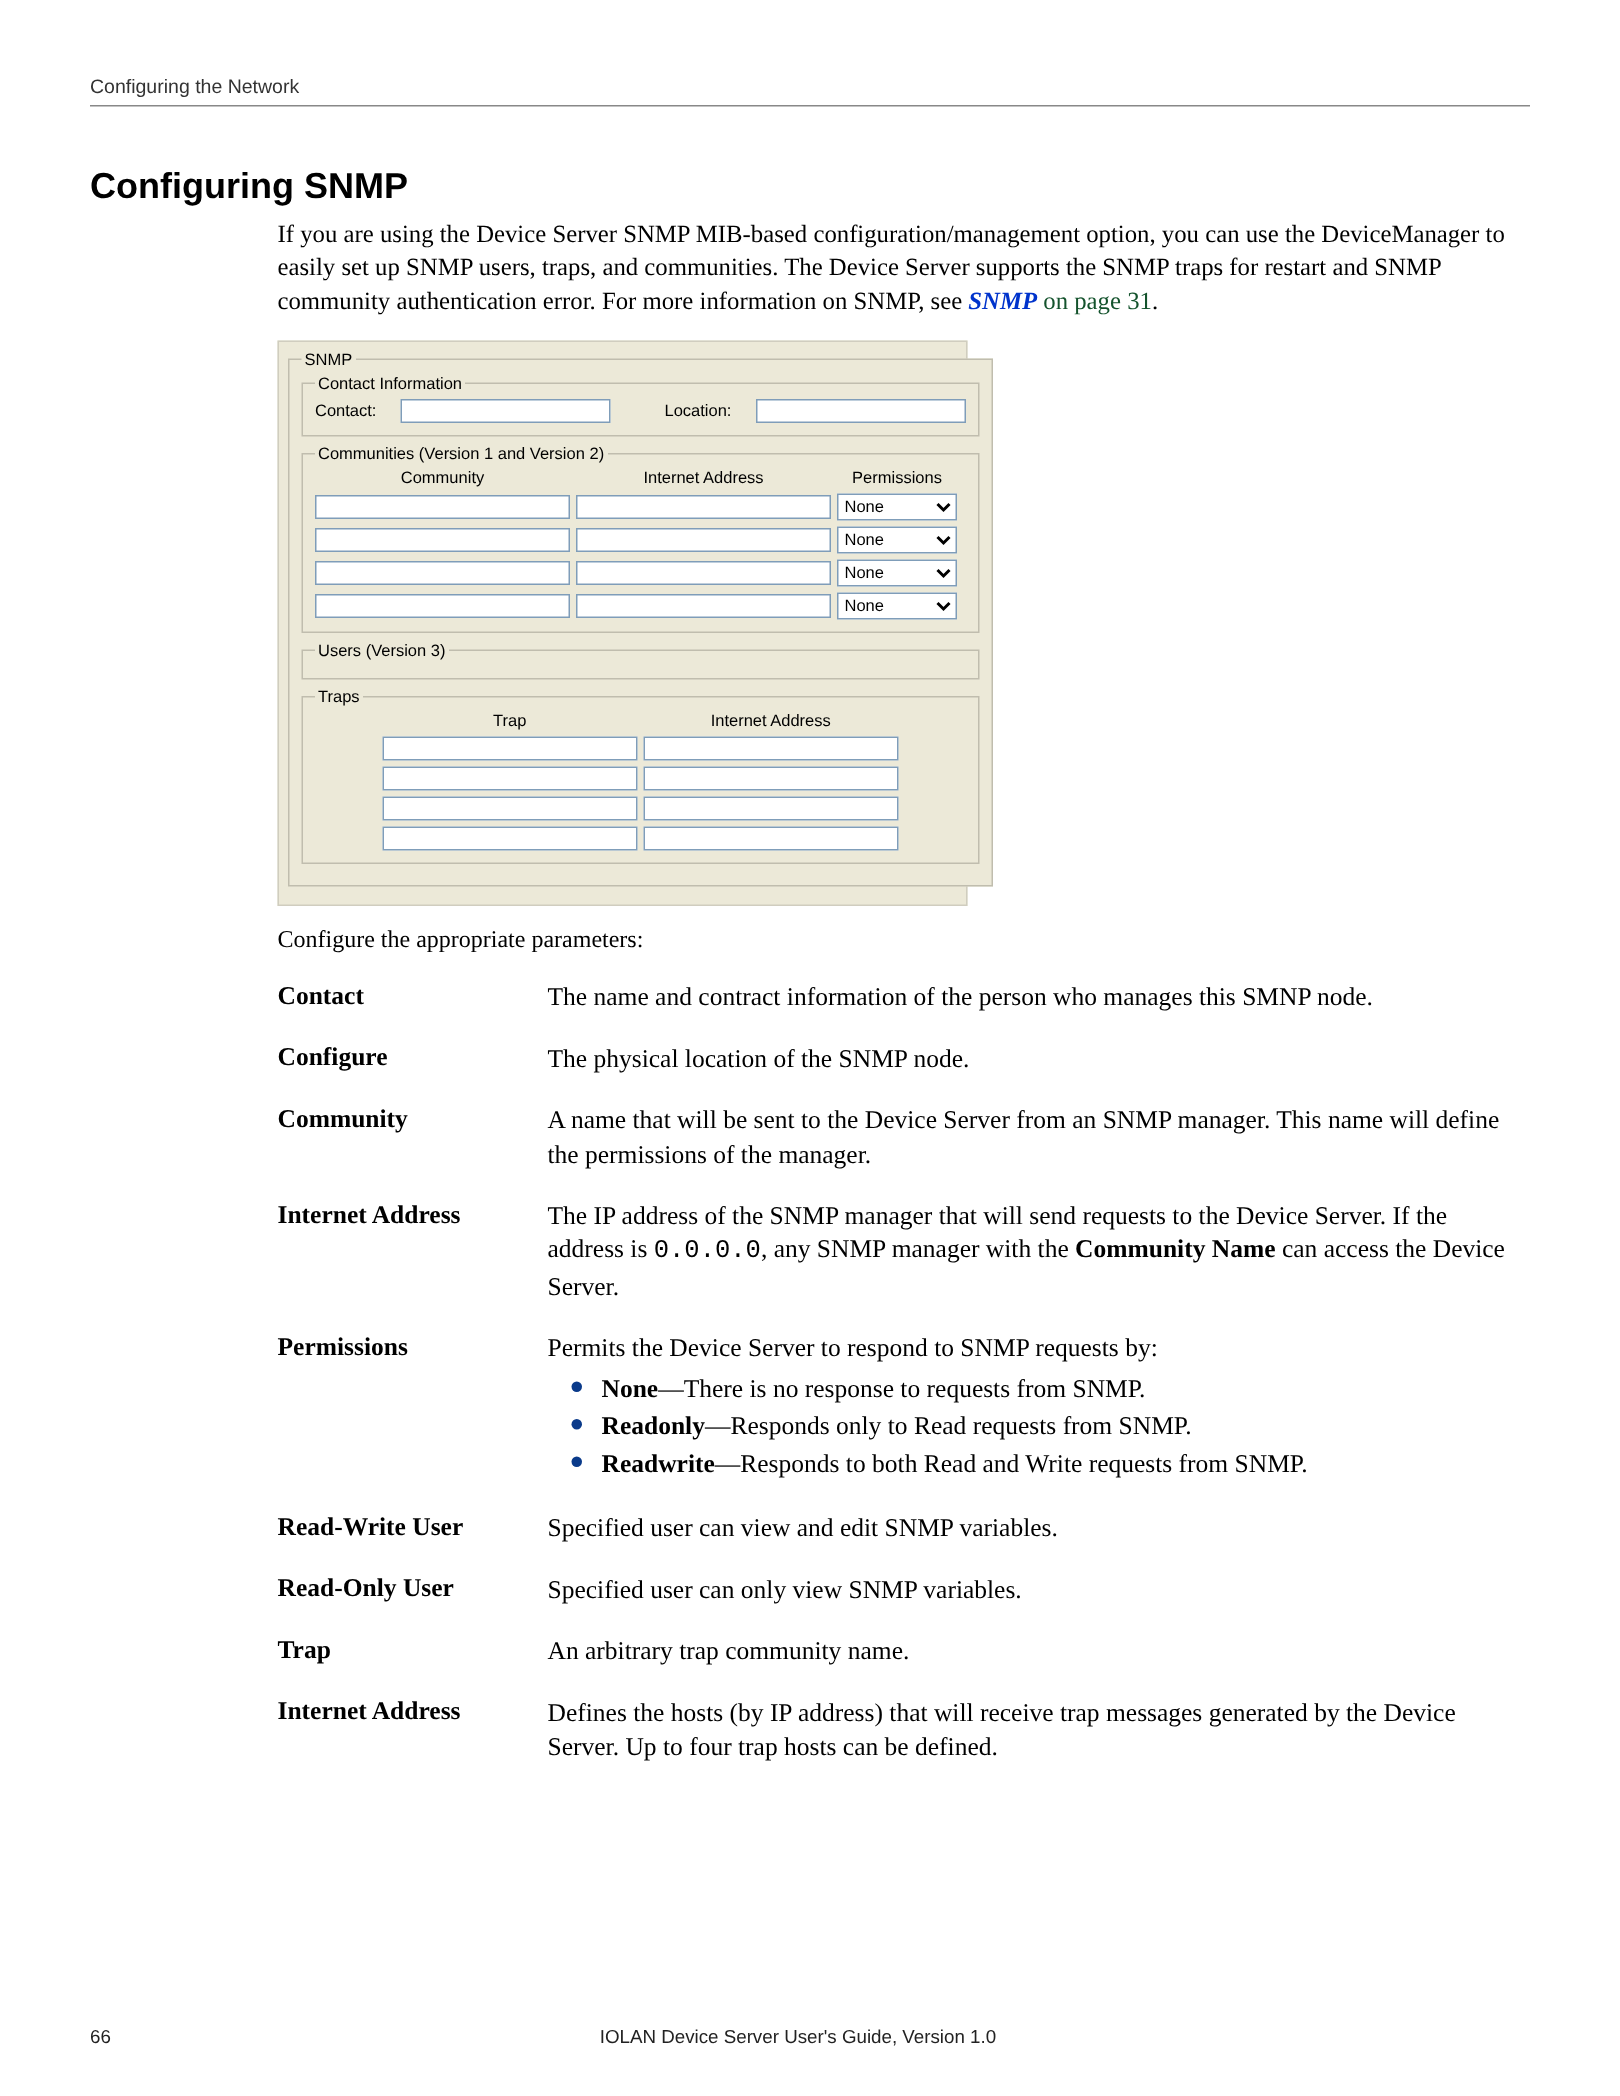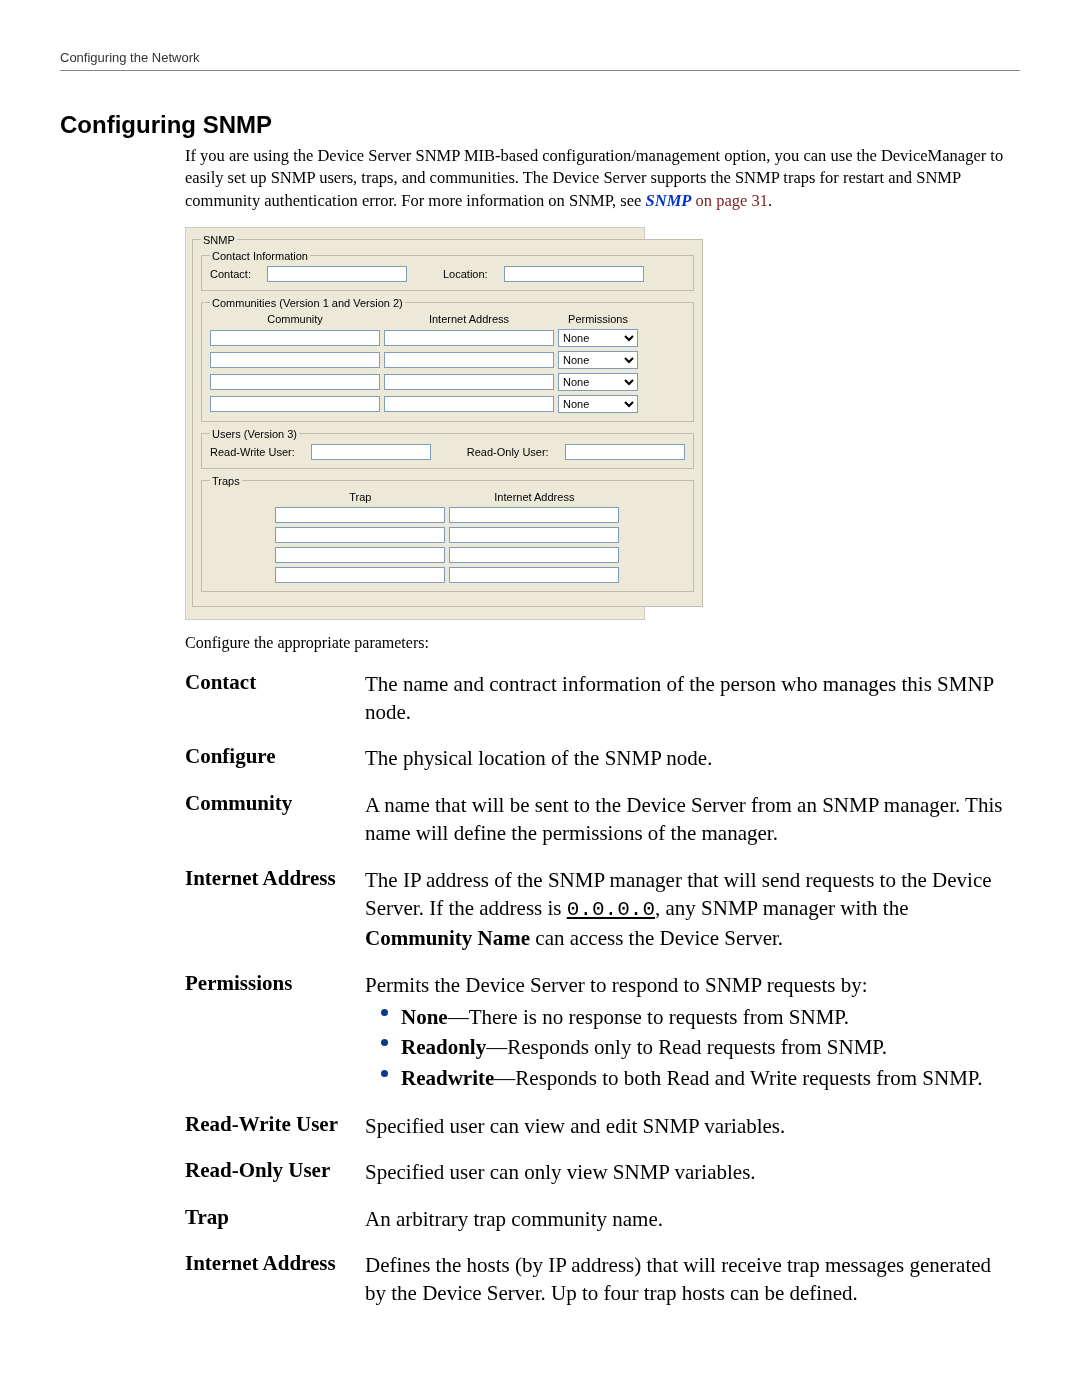--- a/index.html
+++ b/index.html
@@ -35,21 +35,21 @@
     margin-left: 125px;
     font-size: 16.5px;
     line-height: 1.35;
   }
   .intro .link {
     color: #0033cc;
     font-style: italic;
     font-weight: bold;
   }
   .intro .linkpg {
-    color: #7f1d1d;
+    color: #14532d;
   }
   .dialog {
     margin: 15px 0 10px 125px;
     width: 460px;
     background: #ece9d8;
     font-family: Tahoma, Arial, sans-serif;
     font-size: 11px;
     color: #000;
     padding: 6px;
     box-sizing: border-box;
@@ -112,36 +112,36 @@
   }
   .param-intro {
     margin-left: 125px;
     font-size: 16px;
     margin-top: 14px;
   }
   table.params {
     margin-left: 125px;
     margin-top: 14px;
     border-collapse: collapse;
-    font-size: 21px;
+    font-size: 17px;
   }
   table.params td {
     vertical-align: top;
     padding: 4px 10px 14px 0;
   }
   table.params td.pname {
     font-weight: bold;
     font-family: "Times New Roman", Times, serif;
     width: 170px;
   }
   table.params td.pdesc {
     width: 640px;
     line-height: 1.35;
   }
-  .mono { font-family: "Courier New", monospace; text-decoration: underline; }
+  .mono { font-family: "Courier New", monospace; }
   ul.perm {
     list-style: none;
     margin: 4px 0 0 0;
     padding-left: 16px;
   }
   ul.perm li {
     position: relative;
     padding-left: 20px;
     margin-bottom: 2px;
   }
@@ -213,26 +213,20 @@
           <select class="win"><option>None</option></select>
 
           <input class="win" style="">
           <input class="win" style="">
           <select class="win"><option>None</option></select>
         </div>
       </fieldset>
 
       <fieldset>
         <legend>Users (Version 3)</legend>
-        <div class="row">
-          <span class="label">Read-Write User:</span>
-          <input class="win" style="width: 120px;">
-          <span class="label" style="margin-left:20px">Read-Only User:</span>
-          <input class="win" style="width: 120px;">
-        </div>
       </fieldset>
 
       <fieldset>
         <legend>Traps</legend>
         <div class="traps-grid">
           <div class="hdr">Trap</div>
           <div class="hdr">Internet Address</div>
           <input class="win" style="">
           <input class="win" style="">
           <input class="win" style="">

